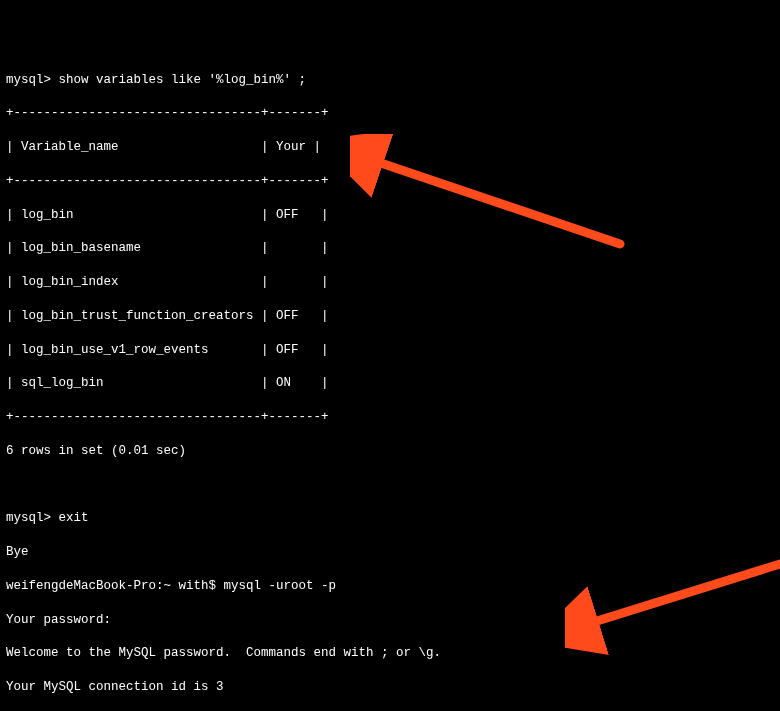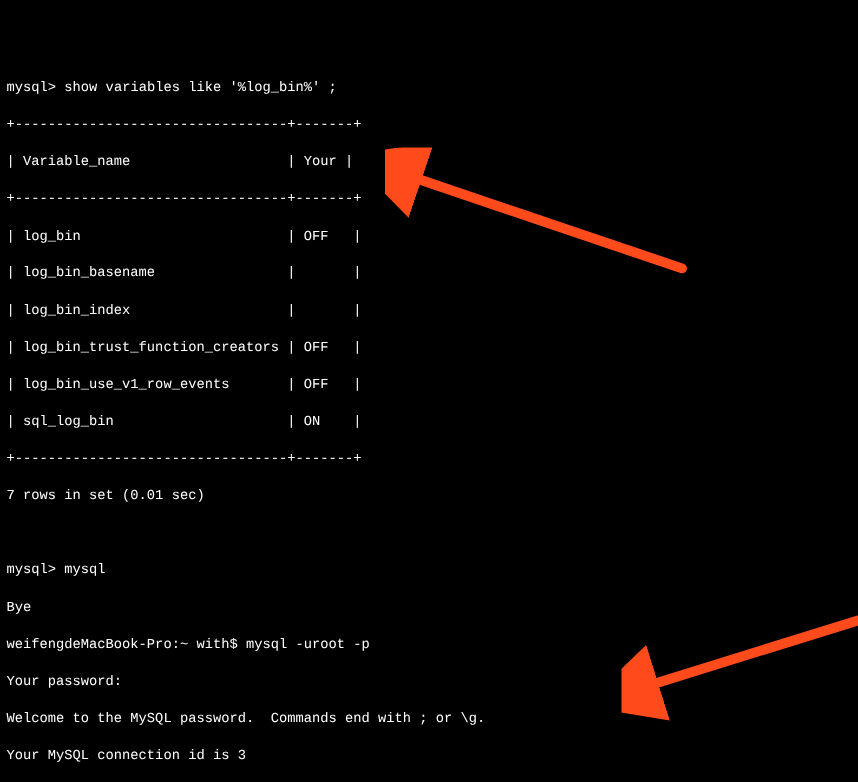--- a/index.html
+++ b/index.html
@@ -35,23 +35,23 @@
 <div class="ln">+---------------------------------+-------+</div>
 <div class="ln">| Variable_name                   | Your |</div>
 <div class="ln">+---------------------------------+-------+</div>
 <div class="ln">| log_bin                         | OFF   |</div>
 <div class="ln">| log_bin_basename                |       |</div>
 <div class="ln">| log_bin_index                   |       |</div>
 <div class="ln">| log_bin_trust_function_creators | OFF   |</div>
 <div class="ln">| log_bin_use_v1_row_events       | OFF   |</div>
 <div class="ln">| sql_log_bin                     | ON    |</div>
 <div class="ln">+---------------------------------+-------+</div>
-<div class="ln">7 rows in set (0.01 sec)</div>
+<div class="ln">6 rows in set (0.01 sec)</div>
 <div class="ln"> </div>
-<div class="ln"><span>mysql&gt; </span><span>mysql</span></div>
+<div class="ln"><span>mysql&gt; </span><span>exit</span></div>
 <div class="ln">Bye</div>
 <div class="ln">weifengdeMacBook-Pro:~ with$ mysql -uroot -p</div>
 <div class="ln">Your password:</div>
 <div class="ln">Welcome to the MySQL password.  Commands end with ; or \g.</div>
 <div class="ln">Your MySQL connection id is 3</div>
 
 
 
 
 

